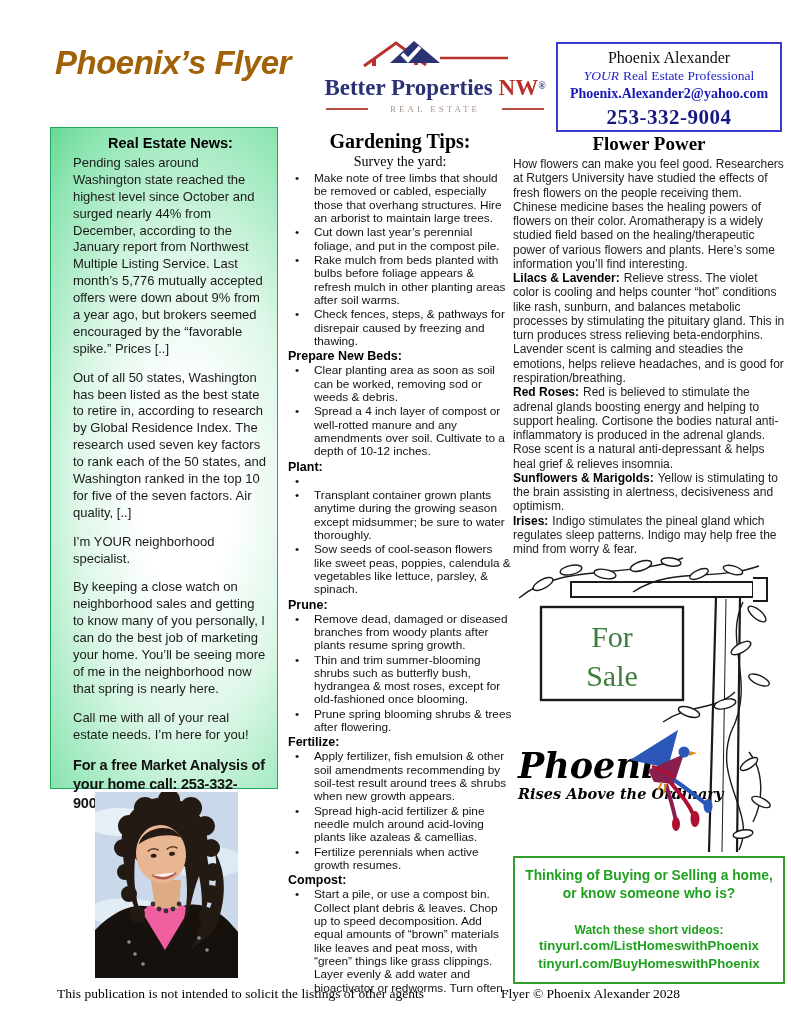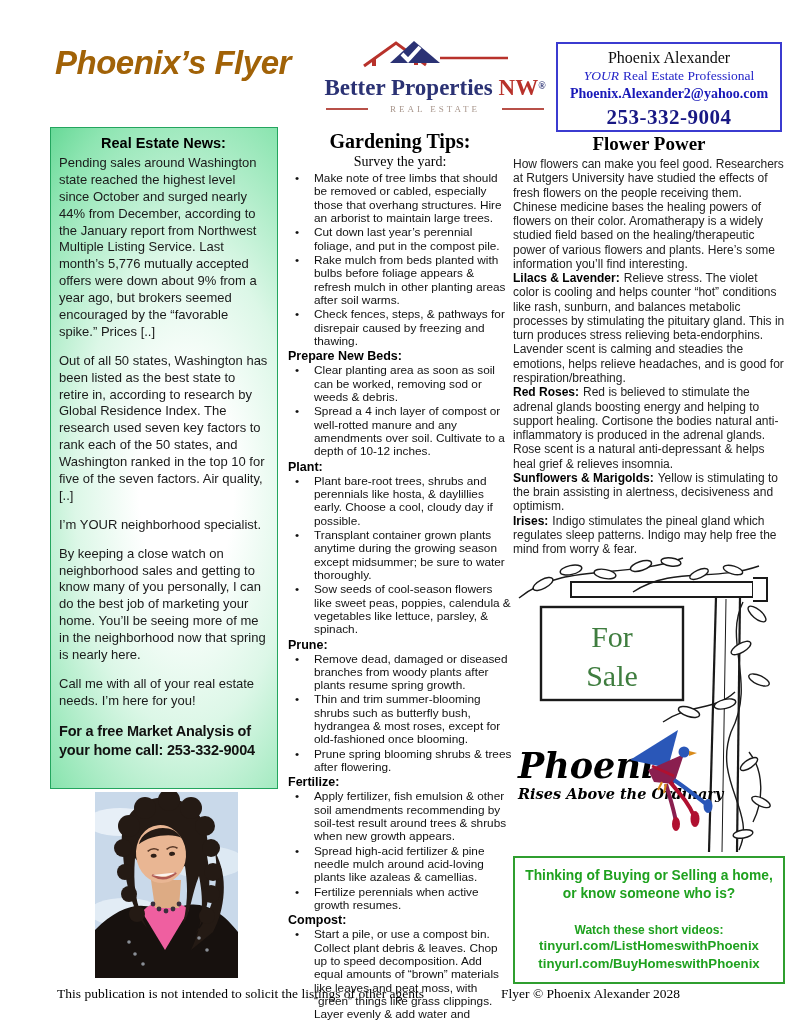--- a/index.html
+++ b/index.html
@@ -25,21 +25,21 @@
                 border:2px solid #3b3bd0;text-align:center;font-family:"Liberation Serif",serif;
                 padding-top:5px;background:#fff;}
   .contact-name{font-size:16px;color:#0d0d0d;}
   .contact-role{font-size:13.5px;color:#2424c8;margin-top:1px;}
   .contact-role .em{font-style:italic;margin-right:4px;}
   .contact-email{font-size:14px;font-weight:700;color:#1818b8;margin-top:2px;}
   .contact-phone{font-size:21px;font-weight:700;color:#181884;margin-top:3px;letter-spacing:0.5px;}
 
   
   .news-box{position:absolute;left:50px;top:127px;width:228px;height:662px;box-sizing:border-box;
-            padding:7px 9px 0 8px;border:1px solid #23a55e;
+            padding:7px 9px 0 22px;border:1px solid #23a55e;
             background:radial-gradient(ellipse 130% 95% at 60% 55%,
               #ffffff 0%, #ffffff 16%, #dcf7e7 38%, #8ee5b2 64%, #41cc7c 84%, #27b565 100%);}
   .news-title{text-align:center;font-weight:700;font-size:14.5px;margin:0 0 4px 0;color:#000;}
   .news-p{font-size:13px;line-height:1.3;margin:0 0 12px 0;color:#1a1a1a;}
   .news-cta{font-weight:700;font-size:14.5px;line-height:1.32;margin-top:4px;letter-spacing:-0.2px;color:#111;}
 
   
   .portrait{position:absolute;left:95px;top:792px;width:143px;height:186px;}
 
   
@@ -214,21 +214,20 @@
         <span class="btext">Clear planting area as soon as soil can be worked, removing sod or weeds &amp; debris.</span>
       </div>
     <div class="bli">
         <span class="bdot">•</span>
         <span class="btext">Spread a 4 inch layer of compost or well-rotted manure and any amendments over soil. Cultivate to a depth of 10-12 inches.</span>
       </div>
 
     <div class="g-head">Plant:</div>
     <div class="bli">
         <span class="bdot">•</span>
-        <span class="btext">Plant bare-root trees, shrubs and perennials like hosta, &amp; daylillies early. Choose a cool, cloudy day if possible.</span>
       </div>
     <div class="bli">
         <span class="bdot">•</span>
         <span class="btext">Transplant container grown plants anytime during the growing season except midsummer; be sure to water thoroughly.</span>
       </div>
     <div class="bli">
         <span class="bdot">•</span>
         <span class="btext">Sow seeds of cool-season flowers like sweet peas, poppies, calendula &amp; vegetables like lettuce, parsley, &amp; spinach.</span>
       </div>
 

